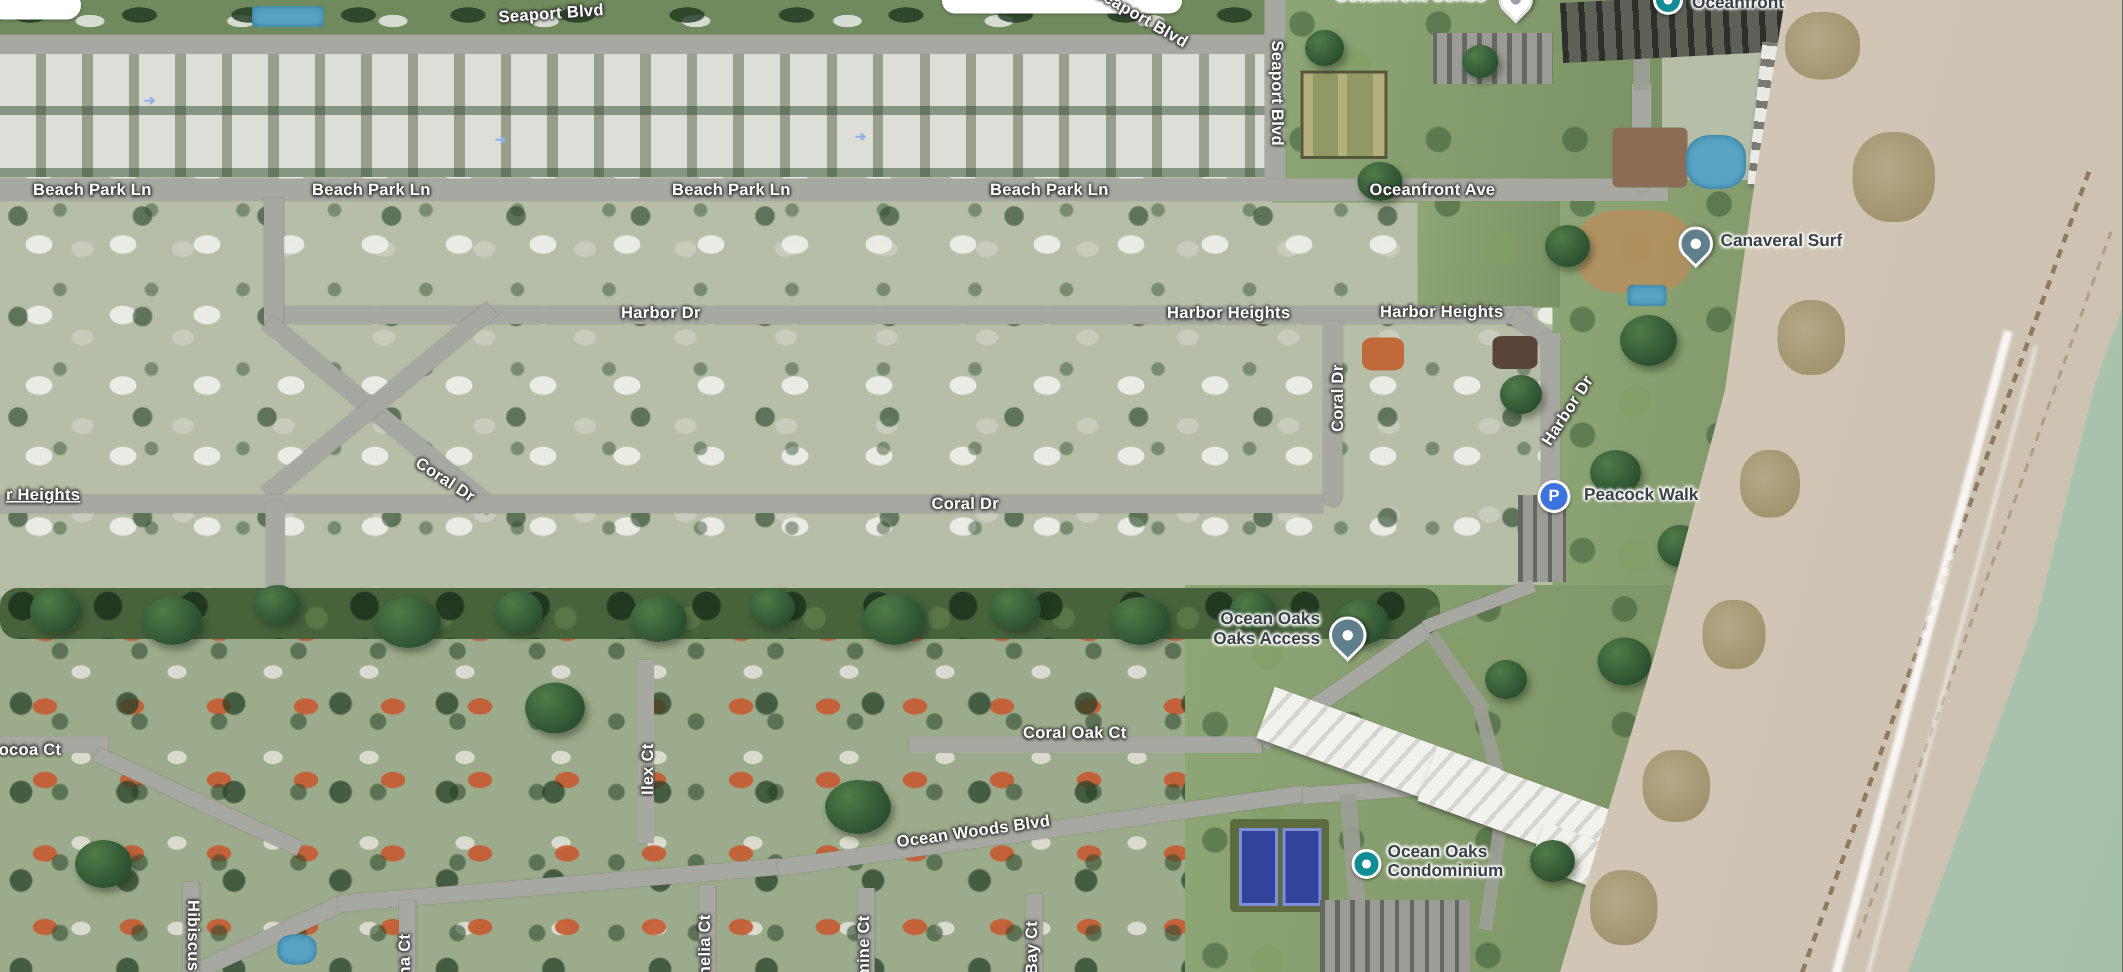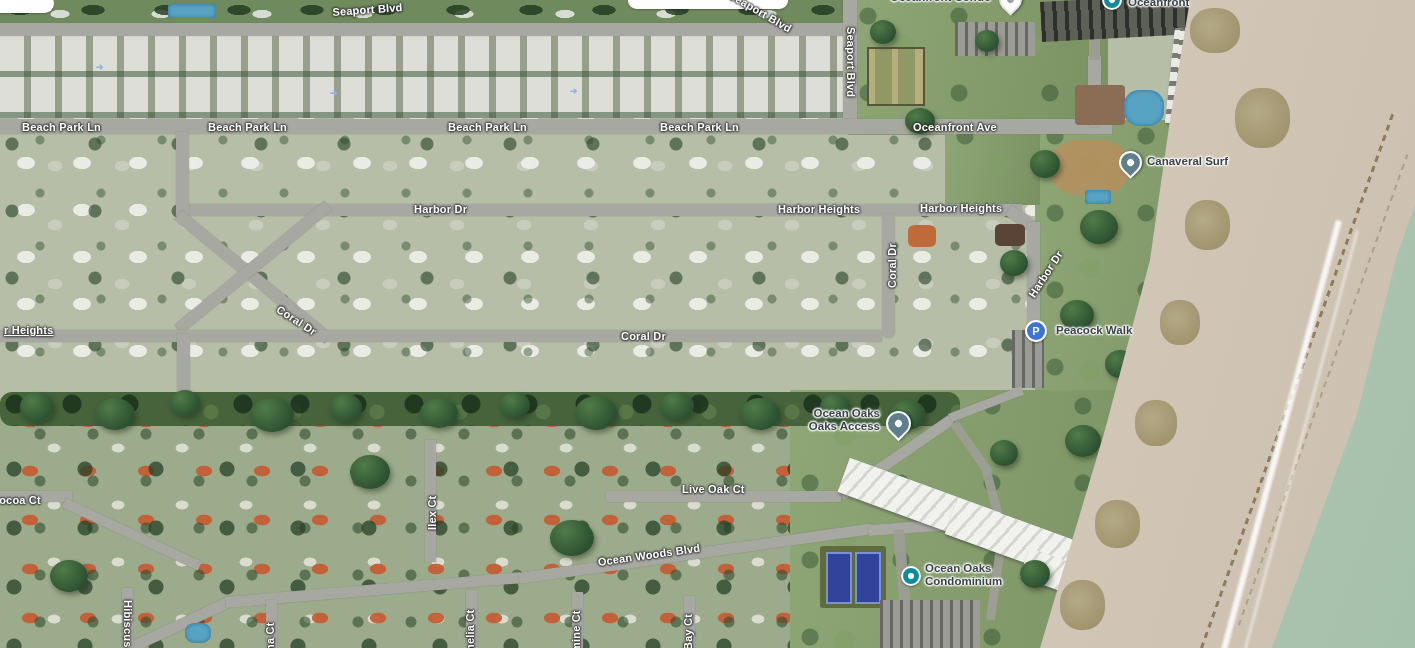--- a/index.html
+++ b/index.html
@@ -215,21 +215,21 @@
   <div class="rlabel" style="left:414px;top:203px;">Harbor Dr</div>
   <div class="rlabel" style="left:778px;top:203px;">Harbor Heights</div>
   <div class="rlabel" style="left:920px;top:202px;">Harbor Heights</div>
   <div class="rlabel rot" style="left:1026px;top:293px;transform:rotate(-57deg);">Harbor Dr</div>
   <div class="rlabel vup" style="left:886px;top:288px;">Coral Dr</div>
   <div class="rlabel" style="left:4px;top:324px;text-decoration:underline;">r Heights</div>
   <div class="rlabel rot" style="left:281px;top:303px;transform:rotate(33deg);">Coral Dr</div>
   <div class="rlabel" style="left:621px;top:330px;">Coral Dr</div>
   <div class="rlabel" style="left:-9px;top:494px;">Cocoa Ct</div>
   <div class="rlabel vup" style="left:426px;top:530px;">Ilex Ct</div>
-  <div class="rlabel" style="left:682px;top:483px;">Live Oak Ct</div>
+  <div class="rlabel" style="left:682px;top:483px;">Coral Oak Ct</div>
   <div class="rlabel rot" style="left:597px;top:556px;transform:rotate(-8deg);">Ocean Woods Blvd</div>
   <div class="rlabel vdown" style="left:134px;top:600px;">Hibiscus</div>
   <div class="rlabel vup" style="left:264px;top:651px;">na Ct</div>
   <div class="rlabel vup" style="left:464px;top:654px;">melia Ct</div>
   <div class="rlabel vup" style="left:570px;top:652px;">mine Ct</div>
   <div class="rlabel vup" style="left:682px;top:650px;">Bay Ct</div>
 
   <div class="pin pin-white" style="left:999px;top:-12px;"></div>
   <div class="plabel" style="left:890px;top:-9px;">Oceanfront Condo</div>
   <div class="poi-dot" style="left:1102px;top:-10px;"></div>

